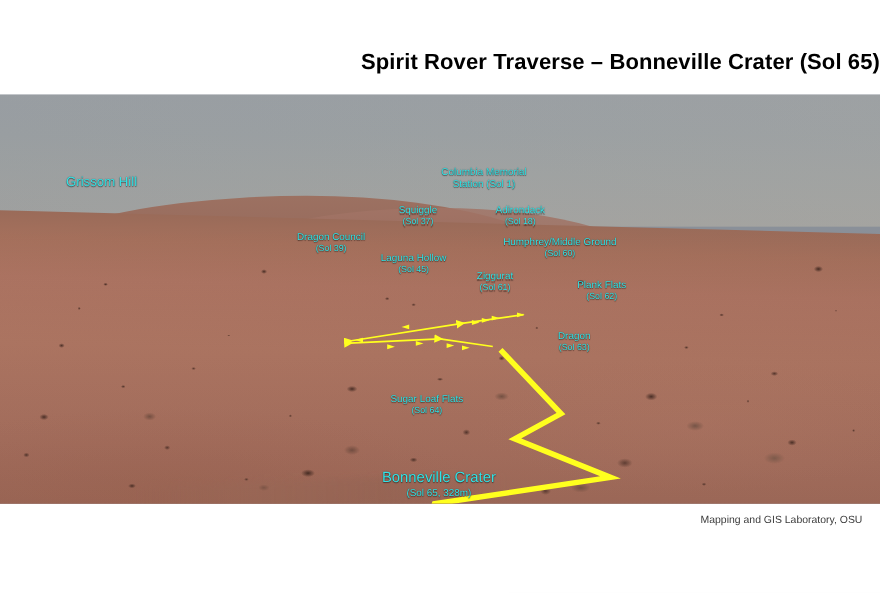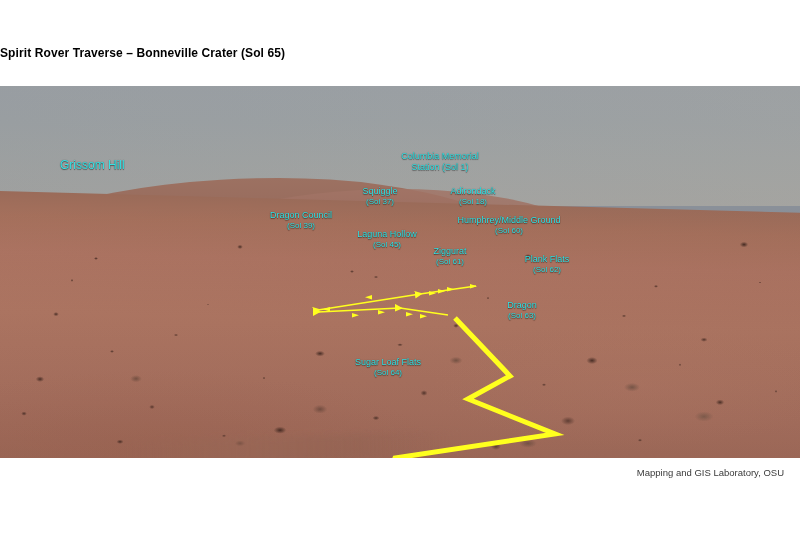--- a/index.html
+++ b/index.html
@@ -15,24 +15,24 @@
     overflow: hidden;
     font-family: "Liberation Sans", sans-serif;
   }
 
   
   #figure-title {
     position: absolute;
     top: 46px;
     left: 0;
     width: 800px;
-    text-align: left;
+    text-align: right;
     font-family: "Liberation Sans", sans-serif;
     font-weight: bold;
-    font-size: 12px;
+    font-size: 20px;
     color: #000000;
     letter-spacing: 0.1px;
   }
 
   
   #photo-panel {
     position: absolute;
     left: 0;
     top: 86px;
     width: 800px;
@@ -291,21 +291,21 @@
   <div class="map-label" style="left: 380px; top: 100px; transform: translateX(-50%); color: rgb(53, 227, 230);">
     <span>Squiggle</span>
     <span class="sub">(Sol 37)</span>
   </div>
 
   <div class="map-label" style="left: 301px; top: 124px; transform: translateX(-50%); color: rgb(53, 227, 230);">
     <span>Dragon Council</span>
     <span class="sub">(Sol 39)</span>
   </div>
 
-  <div class="map-label" style="left: 387px; top: 143px; transform: translateX(-50%); color: rgb(53, 227, 230);">
+  <div class="map-label" style="left: 376px; top: 143px; transform: translateX(-50%); color: rgb(53, 227, 230);">
     <span>Laguna Hollow</span>
     <span class="sub">(Sol 45)</span>
   </div>
 
   <div class="map-label" style="left: 509px; top: 129px; transform: translateX(-50%); color: rgb(53, 227, 230);">
     <span>Humphrey/Middle Ground</span>
     <span class="sub">(Sol 60)</span>
   </div>
 
   <div class="map-label" style="left: 450px; top: 160px; transform: translateX(-50%); color: rgb(53, 227, 230);">
@@ -321,16 +321,20 @@
   <div class="map-label" style="left: 522px; top: 214px; transform: translateX(-50%); color: rgb(53, 227, 230);">
     <span>Dragon</span>
     <span class="sub">(Sol 63)</span>
   </div>
 
   <div class="map-label" style="left: 348px; top: 271px; transform: translateX(-50%); color: rgb(53, 227, 230); margin-left: 40px;">
     <span>Sugar Loaf Flats</span>
     <span class="sub">(Sol 64)</span>
   </div>
 
+  <div class="map-label big" style="left: 399px; top: 340px; transform: translateX(-50%); color: rgb(53, 227, 230);">
+    <span>Bonneville Crater</span>
+    <span class="sub">(Sol 65, 328m)</span>
+  </div>
 
 </div>
 
 <div id="credit">Mapping and GIS Laboratory, OSU</div>
 
 </body></html>

